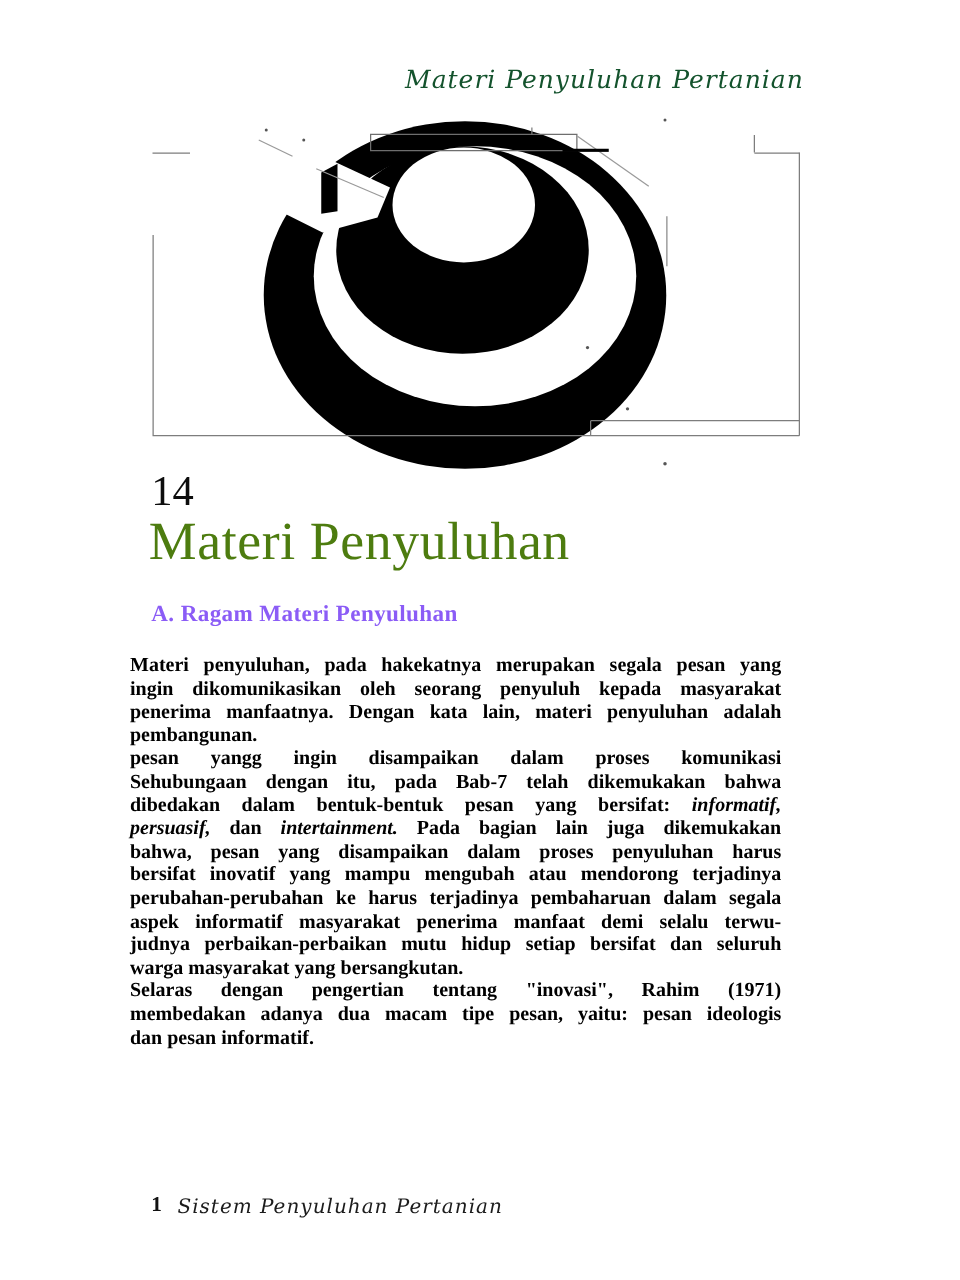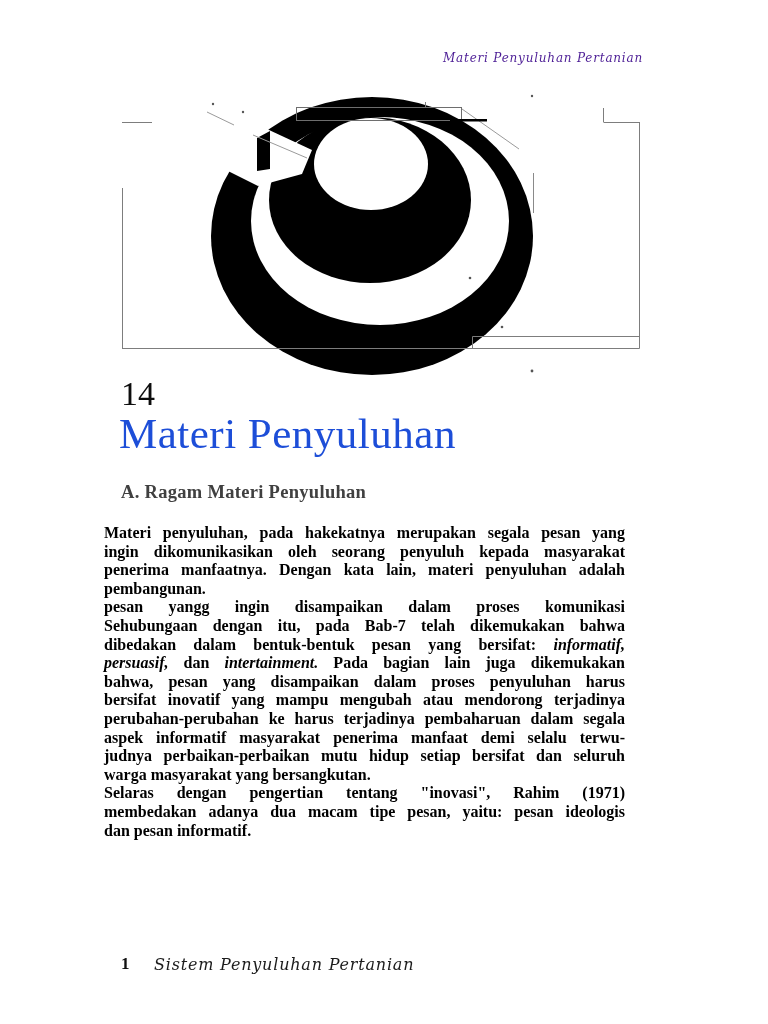--- a/index.html
+++ b/index.html
@@ -8,53 +8,53 @@
     width:768px;height:1024px;
     background:#ffffff;
     overflow:hidden;
     font-family:"Liberation Serif", serif;
     color:#111;
   }
   .ornament-svg{position:absolute;left:0;top:0;}
   .running-header{
     position:absolute;top:51px;right:125px;
     font-family:"DejaVu Serif", serif;
-    font-style:italic;font-size:12px;letter-spacing:0.8px;color:#4c1d95;
+    font-style:italic;font-size:20px;letter-spacing:0.8px;color:#14532d;
   }
   .chapter-number{
     position:absolute;left:121px;top:377px;
     font-size:34px;line-height:34px;color:#0d0d0d;
   }
   .chapter-title{
     position:absolute;left:119px;top:412px;
-    font-size:43px;line-height:44px;letter-spacing:0.5px;color:#1d4ed8;
+    font-size:43px;line-height:44px;letter-spacing:0.5px;color:#4d7c0f;
   }
   .section-heading{
     position:absolute;left:121px;top:482px;
-    font-size:18.5px;font-weight:bold;letter-spacing:0.3px;color:#404040;
+    font-size:18.5px;font-weight:bold;letter-spacing:0.3px;color:#8b5cf6;
   }
   .body-text{
     position:absolute;left:104px;top:524px;width:521px;
     font-size:16px;font-weight:bold;color:#000;
   }
   .para{margin:0;}
   .line{
     line-height:18.6px;height:18.6px;
     text-align:justify;text-align-last:justify;
     white-space:nowrap;
   }
   .line.last{text-align-last:left;}
   .line .it{font-style:italic;}
   .page-footer{position:absolute;left:0;top:954px;width:768px;height:24px;}
   .footer-page-number{
     position:absolute;left:121px;top:0;
     font-size:17px;font-weight:bold;color:#111;
   }
   .footer-book-title{
-    position:absolute;left:154px;top:1px;
+    position:absolute;left:142px;top:1px;
     font-family:"DejaVu Serif", serif;
     font-style:italic;font-size:16px;letter-spacing:0.8px;color:#1c1c1c;
   }
 </style>
 </head>
 <body>
 
 <div class="page">
 
   <svg class="ornament-svg" width="768" height="1024" viewBox="0 0 768 1024">

